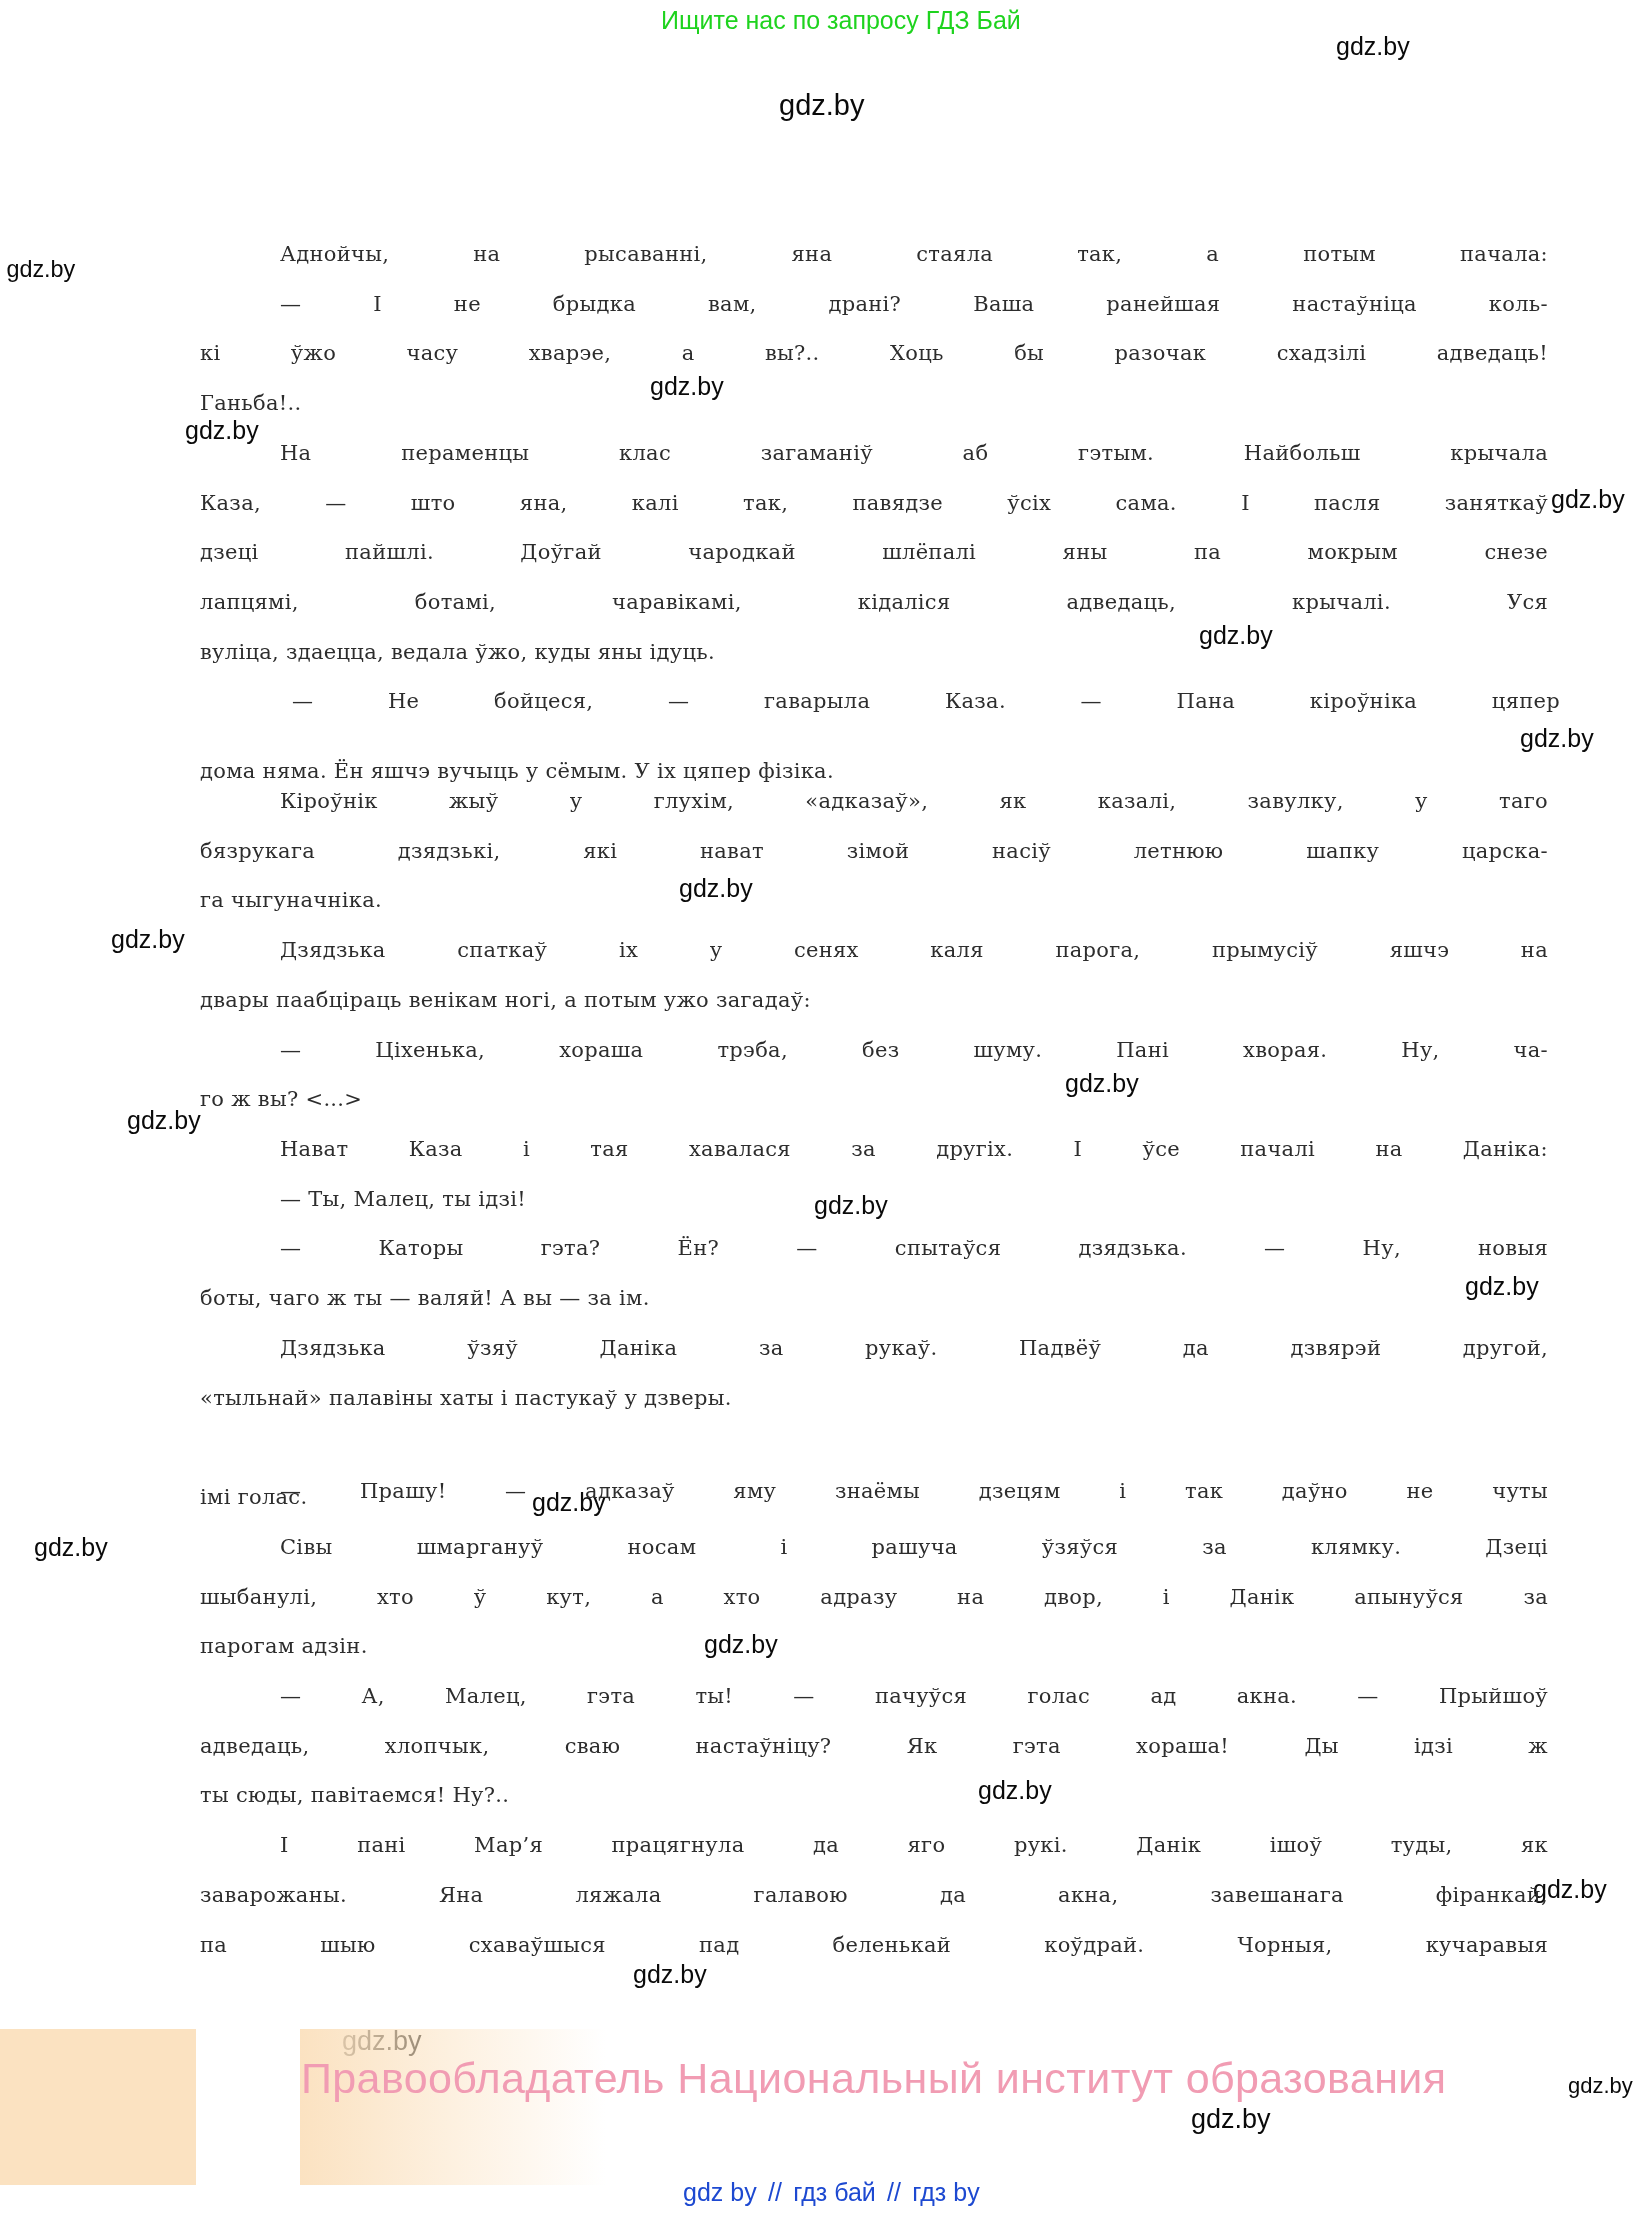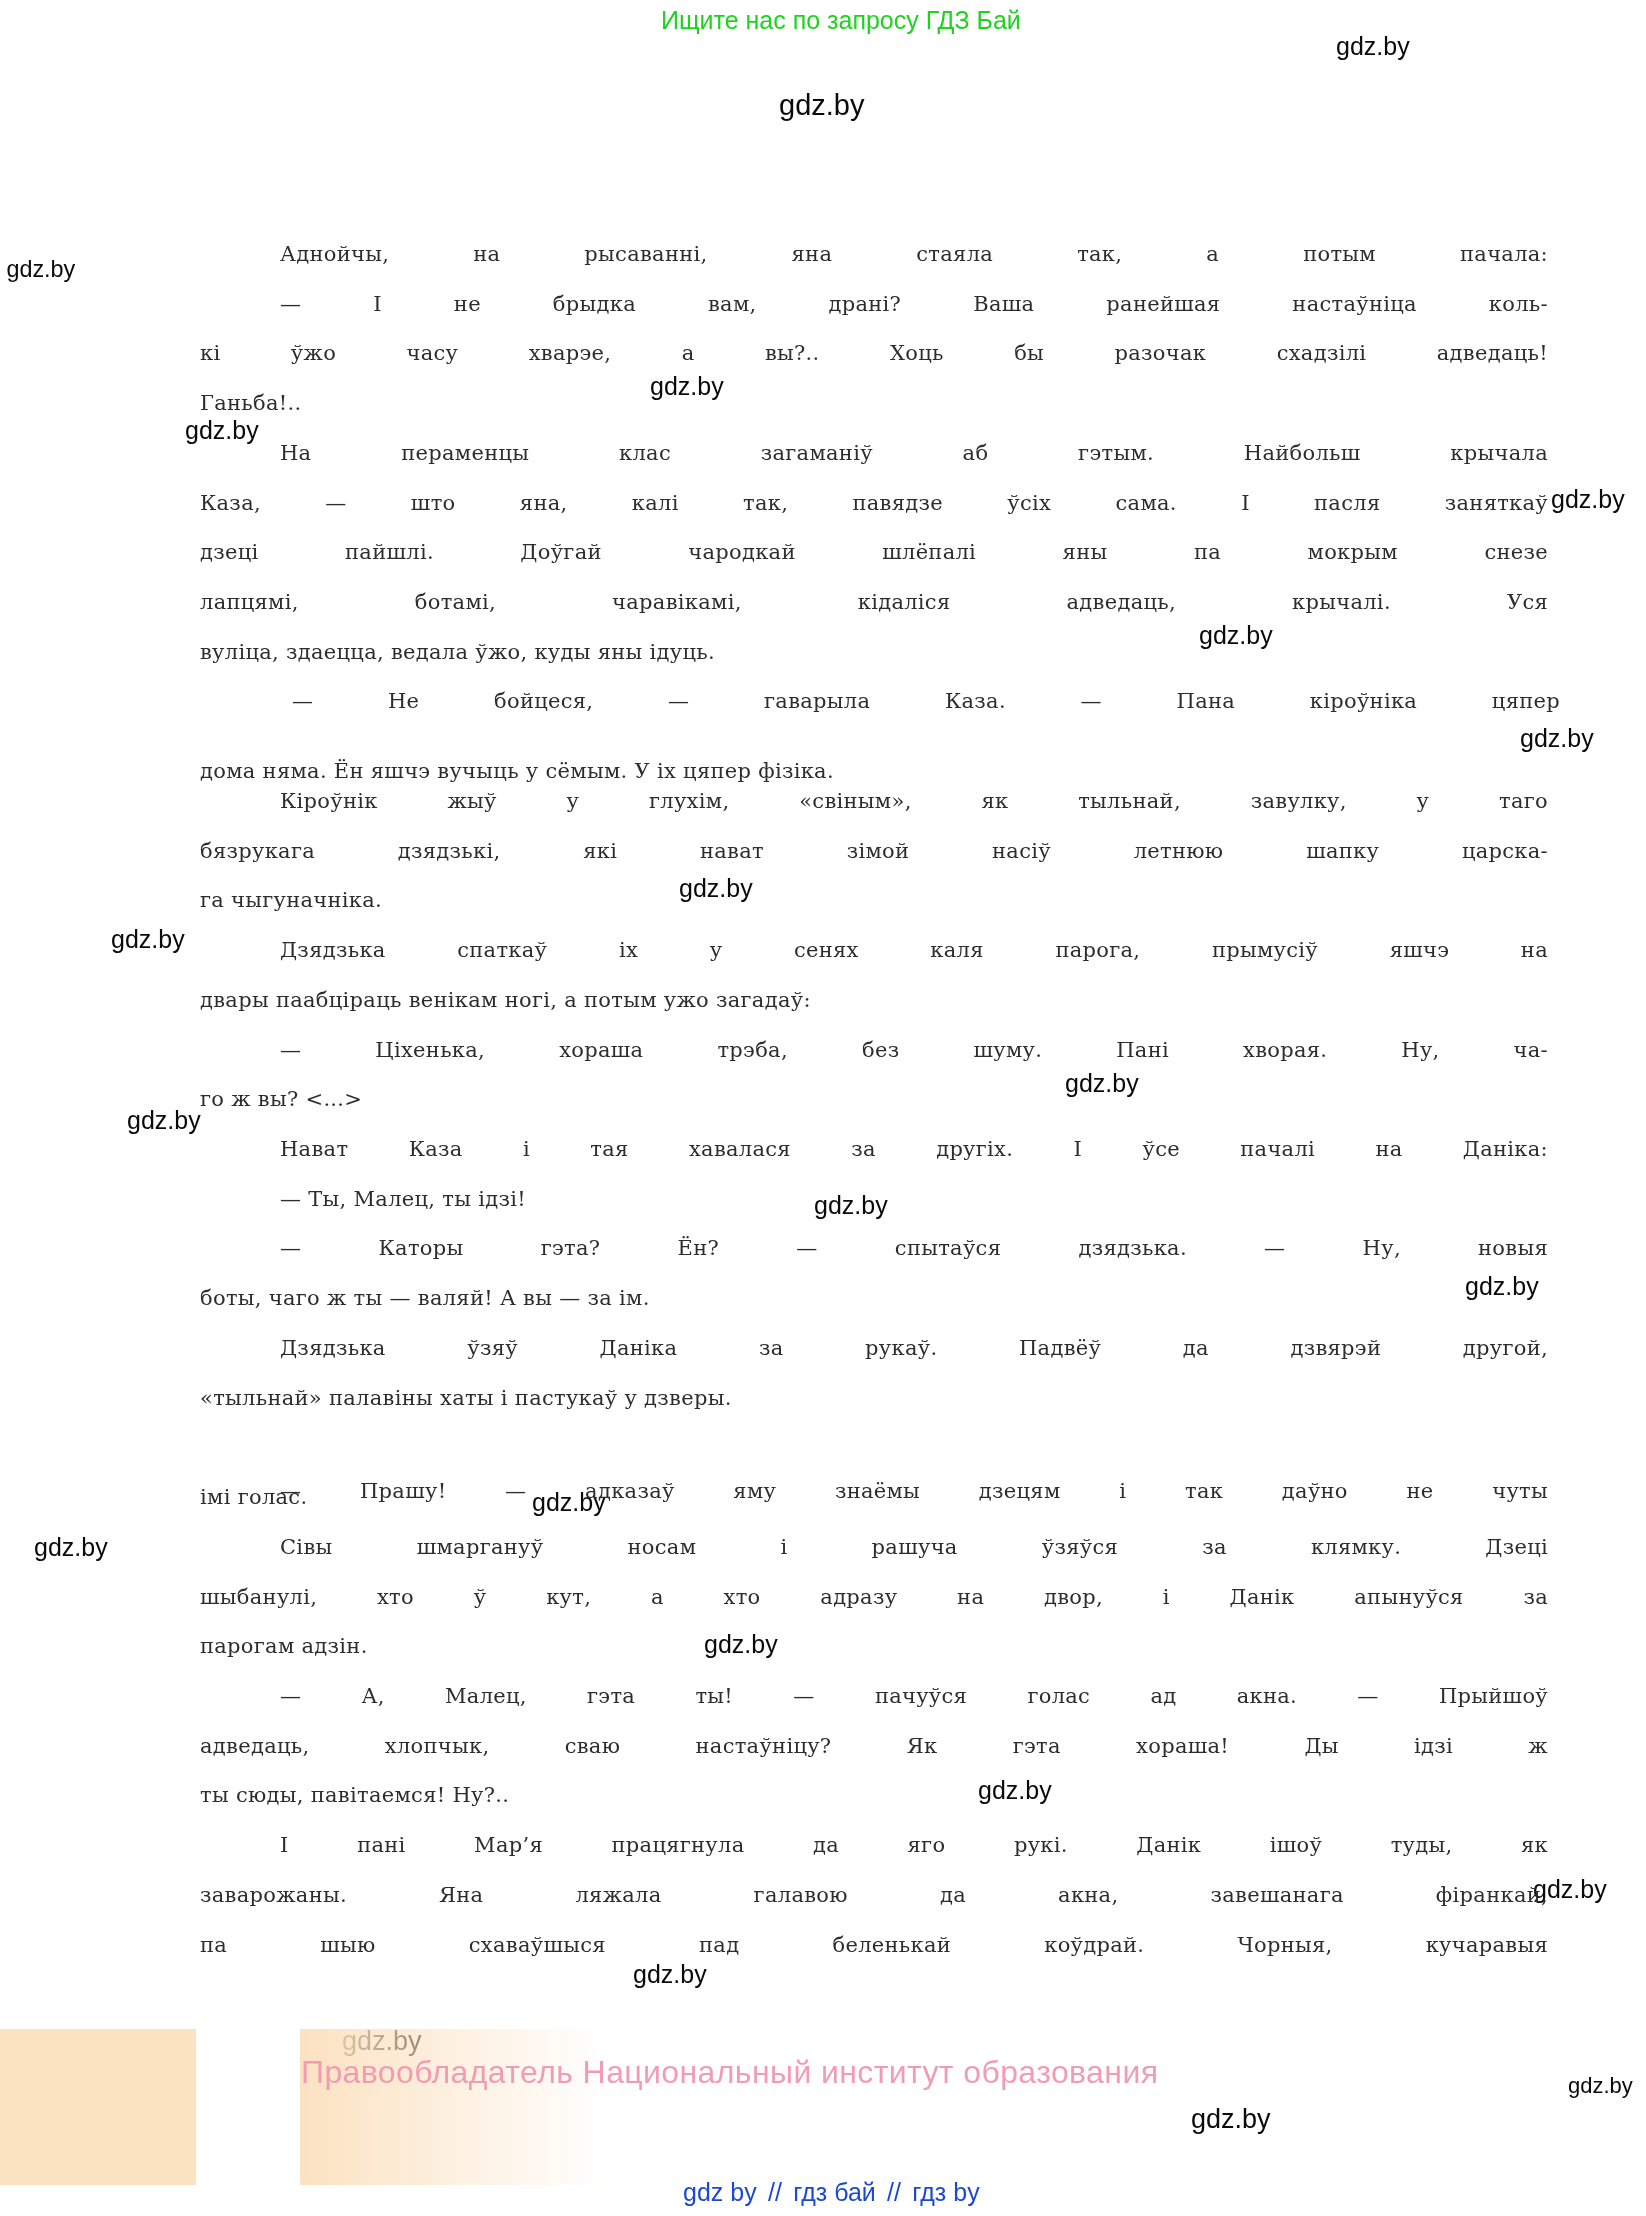--- a/index.html
+++ b/index.html
@@ -60,21 +60,21 @@
   }
   .box-c{
     position:absolute;
     left:300px;top:2029px;width:322px;height:156px;
     background:linear-gradient(to right, var(--peach) 0%, rgba(255,255,255,0) 95%);
   }
   .copyright{
     position:absolute;
     left:301px;top:2054px;
     font-family:"Liberation Sans",sans-serif;
-    font-size:32px;
+    font-size:43px;
     letter-spacing:0.4px;
     color:var(--pink);
     white-space:nowrap;
   }
   #footer-links{
     position:absolute;
     left:683px;top:2178px;
     font-family:"Liberation Sans",sans-serif;
     font-size:25px;
     color:var(--blue);
@@ -119,21 +119,21 @@
       <div class="line just ind" style="top: 279px;">— І не брыдка вам, драні? Ваша ранейшая настаўніца коль-</div>
       <div class="line just" style="top: 328px;">кі ўжо часу хварэе, а вы?.. Хоць бы разочак схадзілі адведаць!</div>
       <div class="line" style="top: 378px;">Ганьба!..</div>
       <div class="line just ind" style="top: 428px;">На пераменцы клас загаманіў аб гэтым. Найбольш крычала</div>
       <div class="line just" style="top: 478px;">Каза, — што яна, калі так, павядзе ўсіх сама. І пасля заняткаў</div>
       <div class="line just" style="top: 527px;">дзеці пайшлі. Доўгай чародкай шлёпалі яны па мокрым снезе</div>
       <div class="line just" style="top: 577px;">лапцямі, ботамі, чаравікамі, кідаліся адведаць, крычалі. Уся</div>
       <div class="line" style="top: 627px;">вуліца, здаецца, ведала ўжо, куды яны ідуць.</div>
       <div class="line just ind" style="top: 676px; margin-left: 12px;">— Не бойцеся, — гаварыла Каза. — Пана кіроўніка цяпер</div>
       <div class="line" style="top: 746px;">дома няма. Ён яшчэ вучыць у сёмым. У іх цяпер фізіка.</div>
-      <div class="line just ind" style="top: 776px;">Кіроўнік жыў у глухім, «свіным», як тыльнай, завулку, у таго</div>
+      <div class="line just ind" style="top: 776px;">Кіроўнік жыў у глухім, «адказаў», як казалі, завулку, у таго</div>
       <div class="line just" style="top: 826px;">бязрукага дзядзькі, які нават зімой насіў летнюю шапку царска-</div>
       <div class="line" style="top: 875px;">га чыгуначніка.</div>
       <div class="line just ind" style="top: 925px;">Дзядзька спаткаў іх у сенях каля парога, прымусіў яшчэ на</div>
       <div class="line" style="top: 975px;">двары паабціраць венікам ногі, а потым ужо загадаў:</div>
       <div class="line just ind" style="top: 1025px;">— Ціхенька, хораша трэба, без шуму. Пані хворая. Ну, ча-</div>
       <div class="line" style="top: 1074px;">го ж вы? &lt;...&gt;</div>
       <div class="line just ind" style="top: 1124px;">Нават Каза і тая хавалася за другіх. І ўсе пачалі на Даніка:</div>
       <div class="line ind" style="top: 1174px;">— Ты, Малец, ты ідзі!</div>
       <div class="line just ind" style="top: 1223px;">— Каторы гэта? Ён? — спытаўся дзядзька. — Ну, новыя</div>
       <div class="line" style="top: 1273px;">боты, чаго ж ты — валяй! А вы — за ім.</div>

